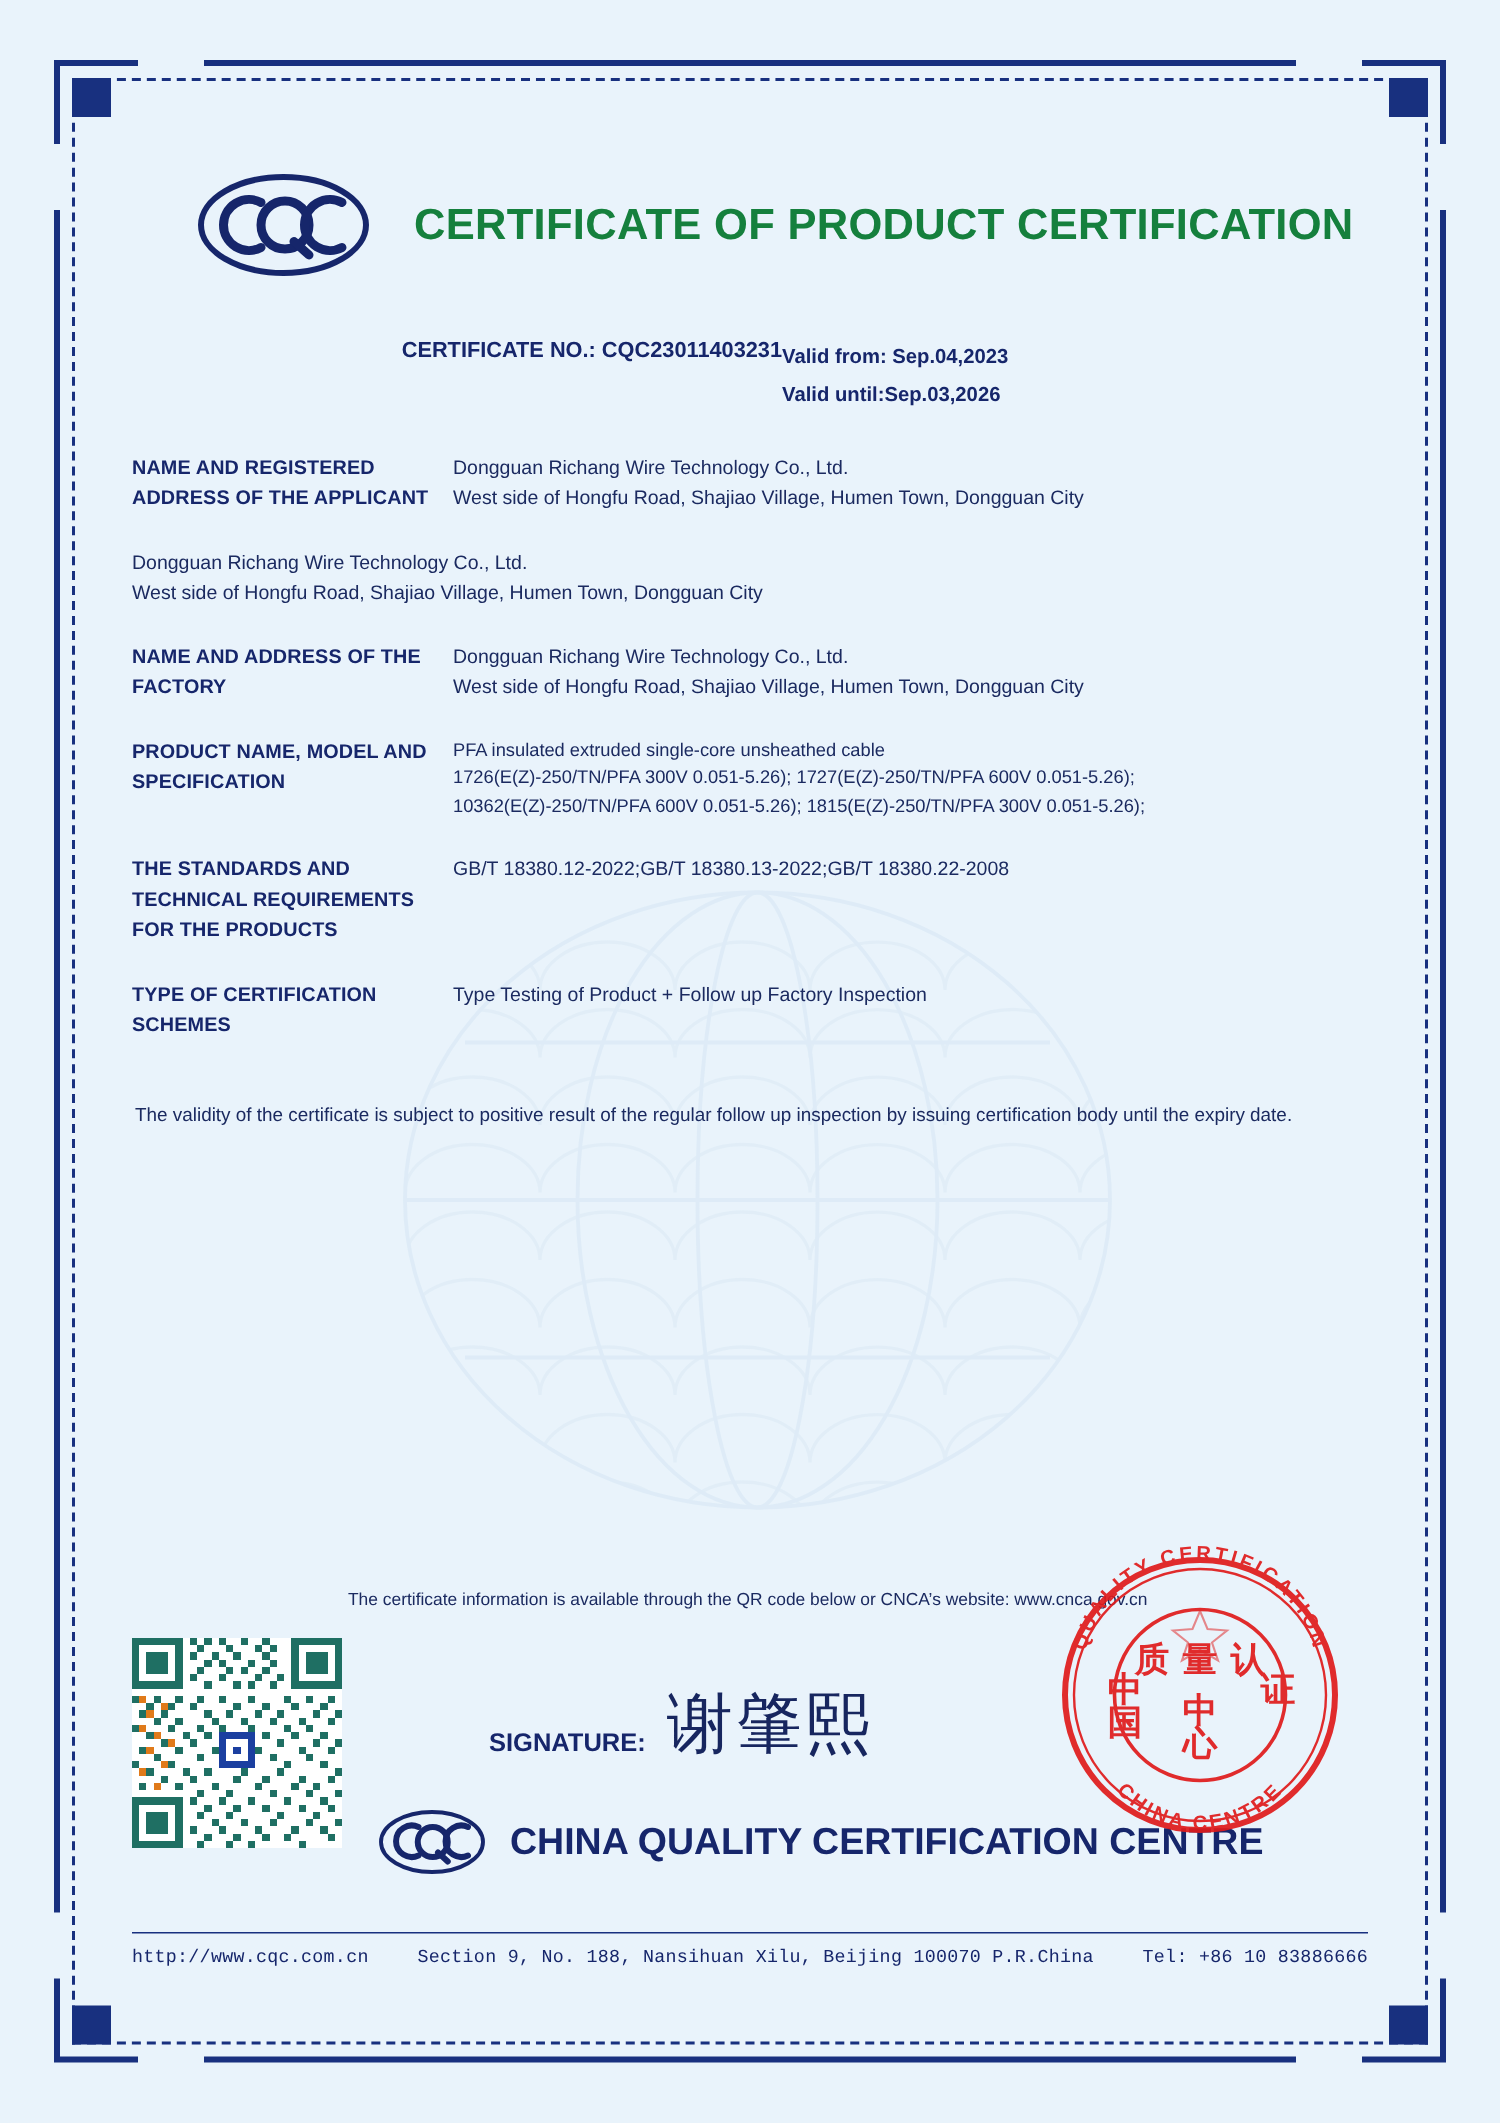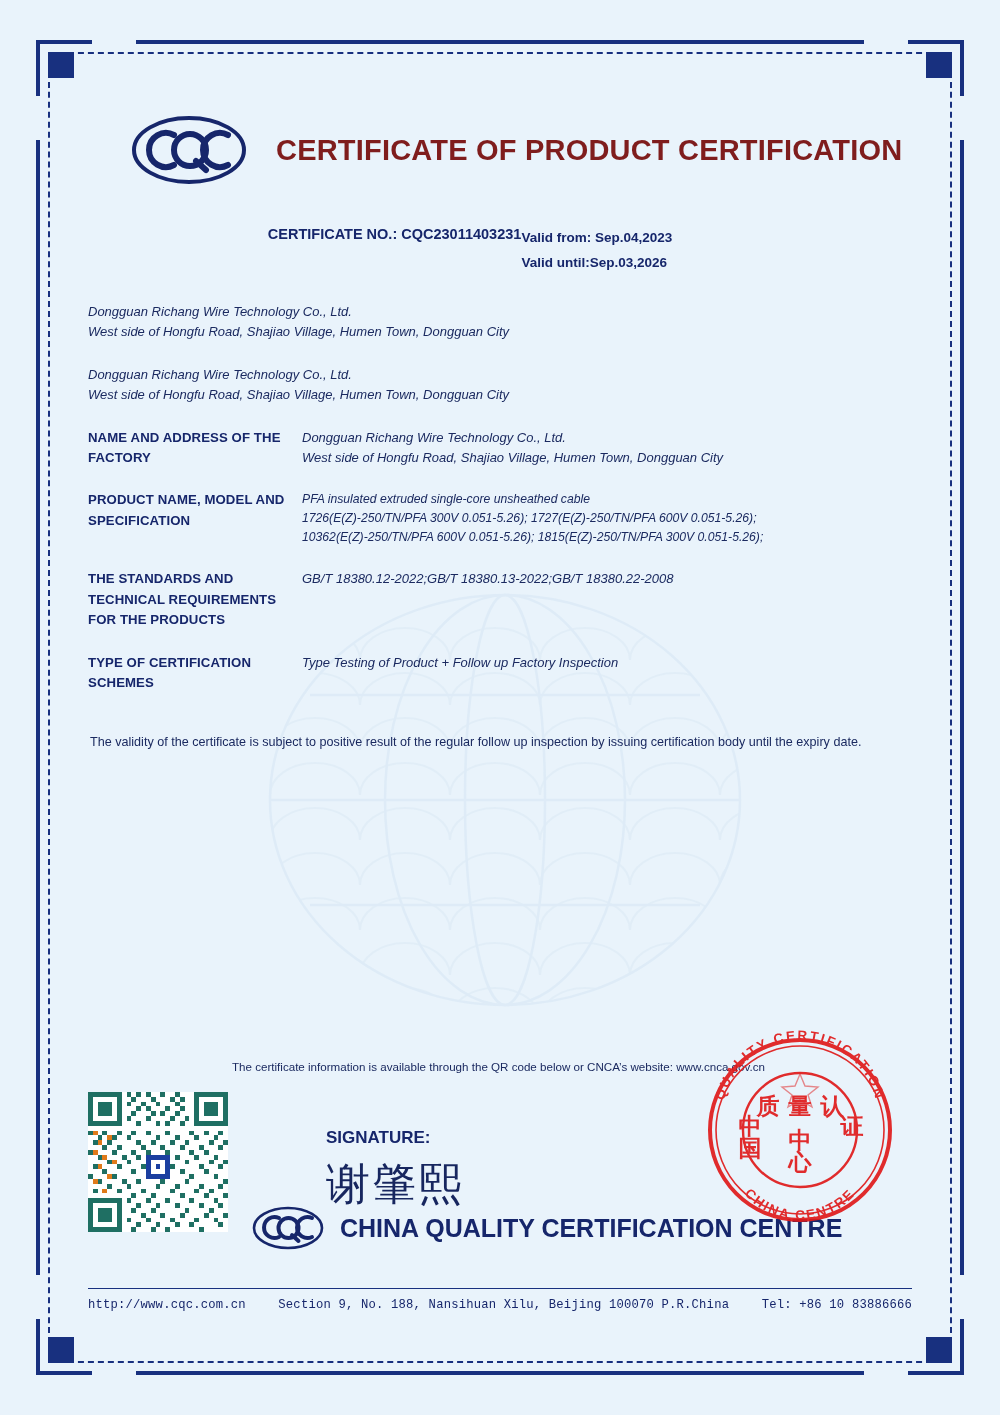--- a/index.html
+++ b/index.html
@@ -88,21 +88,21 @@
   .header {
     display: flex;
     align-items: center;
     gap: 28px;
     padding: 18px 0 6px 42px;
   }
   .cqc-logo-big { width: 118px; height: 72px; flex: none; }
   .doc-title {
     font-size: 29px;
     font-weight: bold;
-    color: #7f1d1d;
+    color: #15803d;
     letter-spacing: .2px;
     white-space: nowrap;
   }
 
   
   .certno-row {
     display: flex;
     justify-content: center;
     align-items: flex-start;
     margin-top: 34px;
@@ -138,21 +138,20 @@
     font-weight: bold;
     color: #16266b;
     line-height: 1.55;
     letter-spacing: .1px;
   }
   .field-value {
     font-size: 13px;
     color: #1b2a60;
     line-height: 1.57;
     white-space: pre-line;
-    font-style: italic;
   }
   .field-value.small {
     font-size: 12.2px;
     line-height: 1.55;
   }
 
   
   .certify {
     margin-top: 40px;
     padding-left: 2px;
@@ -177,23 +176,22 @@
     left: 88px;
     top: 1092px;
     width: 140px;
     height: 140px;
   }
   .signature-block {
     position: absolute;
     left: 326px;
     top: 1128px;
     display: flex;
-    align-items: flex-start;
+    align-items: flex-end;
     gap: 14px;
-    flex-direction: column;
   }
   .signature-label {
     font-size: 17px;
     font-weight: bold;
     color: #16266b;
   }
   .signature-name {
     font-family: "DejaVu Sans", sans-serif;
     font-size: 44px;
     color: #17265f;
@@ -308,20 +306,22 @@
       <div class="certno">CERTIFICATE NO.: CQC23011403231</div>
       <div class="valid-block">
         <div>Valid from: Sep.04,2023</div>
         <div>Valid until:Sep.03,2026</div>
       </div>
     </div>
 
     <div class="fields">
 
       <div class="field-row">
+        <div class="field-label">NAME AND REGISTERED
+ADDRESS OF THE APPLICANT</div>
         <div class="field-value">Dongguan Richang Wire Technology Co., Ltd.
 West side of Hongfu Road, Shajiao Village, Humen Town, Dongguan City</div>
       </div>
 
       <div class="field-row">
         <div class="field-value">Dongguan Richang Wire Technology Co., Ltd.
 West side of Hongfu Road, Shajiao Village, Humen Town, Dongguan City</div>
       </div>
 
       <div class="field-row">

